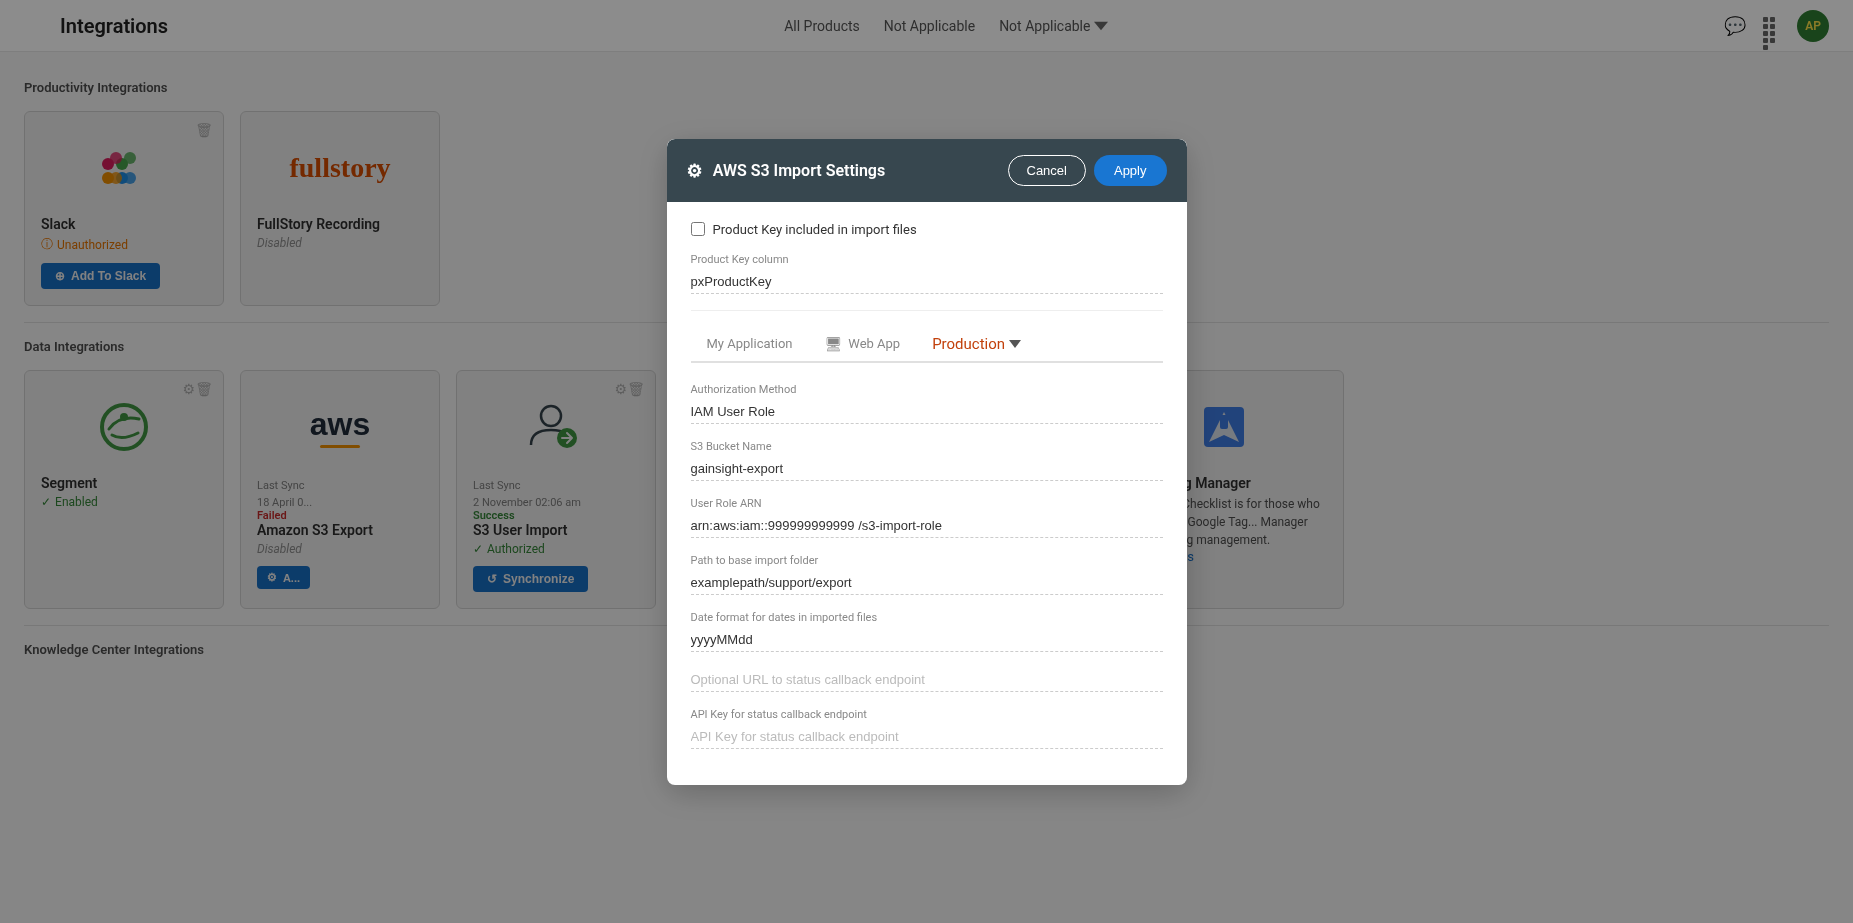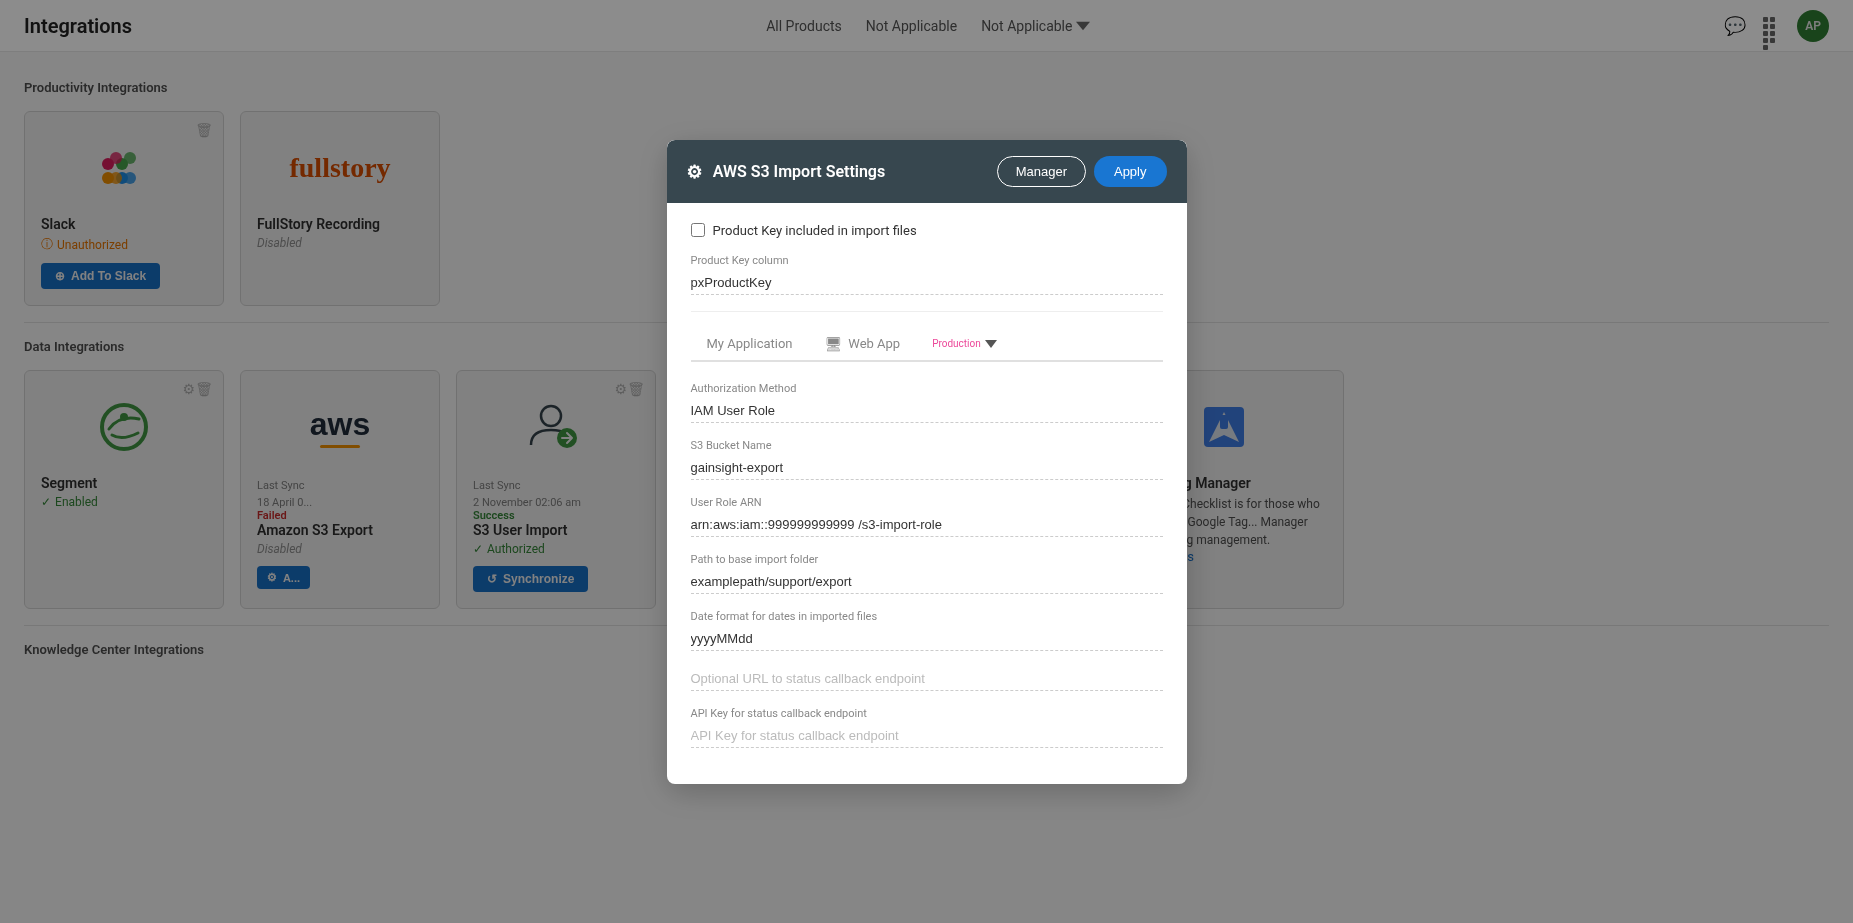--- a/index.html
+++ b/index.html
@@ -20,20 +20,21 @@
       height: 52px;
       background: #fff;
       border-bottom: 1px solid #e5e5e5;
       position: relative;
       z-index: 1;
     }
     .top-nav-title {
       font-size: 20px;
       font-weight: 600;
       color: #222;
+      margin-left: 36px;
     }
     .top-nav-center {
       display: flex;
       align-items: center;
       gap: 24px;
       font-size: 14px;
       color: #555;
     }
     .top-nav-right {
       display: flex;
@@ -44,21 +45,21 @@
       display: flex;
       align-items: center;
       gap: 4px;
       cursor: pointer;
     }
     .nav-dropdown svg { width: 14px; height: 14px; fill: #666; }
     .avatar-circle {
       width: 32px; height: 32px;
       border-radius: 50%;
       background: #2e7d32;
-      color: #e5e5e5;
+      color: #fde047;
       display: flex; align-items: center; justify-content: center;
       font-size: 12px; font-weight: 600;
     }
     .grid-icon { display: flex; flex-wrap: wrap; width: 18px; height: 18px; gap: 2px; }
     .grid-icon span { width: 5px; height: 5px; background: #666; border-radius: 1px; }
 
     
     .main-content {
       padding: 24px 24px;
       position: relative;
@@ -228,22 +229,22 @@
       font-size: 13px;
       color: #888;
       cursor: pointer;
       border-bottom: 2px solid transparent;
       margin-bottom: -2px;
       display: flex; align-items: center; gap: 6px;
     }
     .tab-dropdown-item {
       display: flex; align-items: center; gap: 4px;
       padding: 8px 16px;
-      font-size: 10px;
-      color: #ec4899;
+      font-size: 15px;
+      color: #c2410c;
       cursor: pointer;
       border-bottom: 2px solid transparent;
       margin-bottom: -2px;
     }
 
     .divider { border: none; border-top: 1px solid #eee; margin: 16px 0; }
 
     
     .data-integrations-row {
       display: flex; gap: 16px; flex-wrap: wrap;
@@ -457,21 +458,21 @@
 
 <div class="modal-overlay">
   <div class="modal">
 
     <div class="modal-header">
       <div class="modal-header-title">
         <span style="font-size:18px;">⚙</span>
         <span>AWS S3 Import Settings</span>
       </div>
       <div class="modal-header-actions">
-        <button class="btn-cancel">Manager</button>
+        <button class="btn-cancel">Cancel</button>
         <button class="btn-apply">Apply</button>
       </div>
     </div>
 
     <div class="modal-body">
 
 
       <div class="checkbox-row">
         <input type="checkbox" id="productKeyCheck" style="">
         <label for="productKeyCheck">Product Key included in import files</label>

